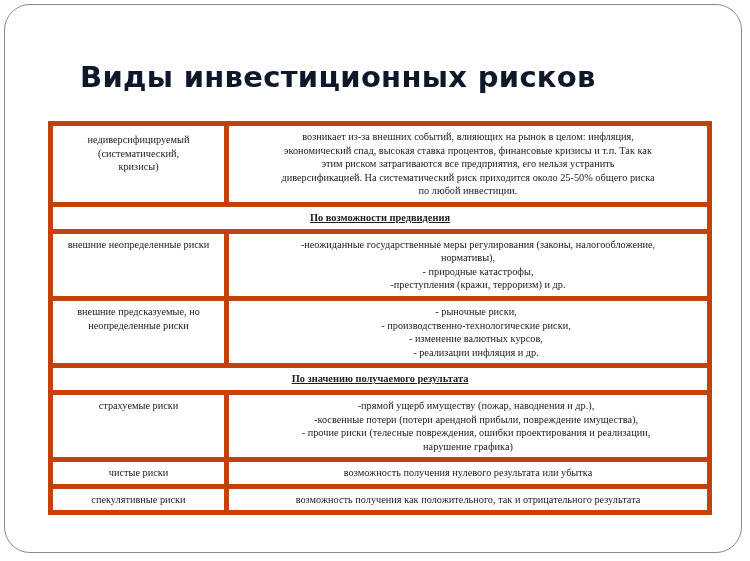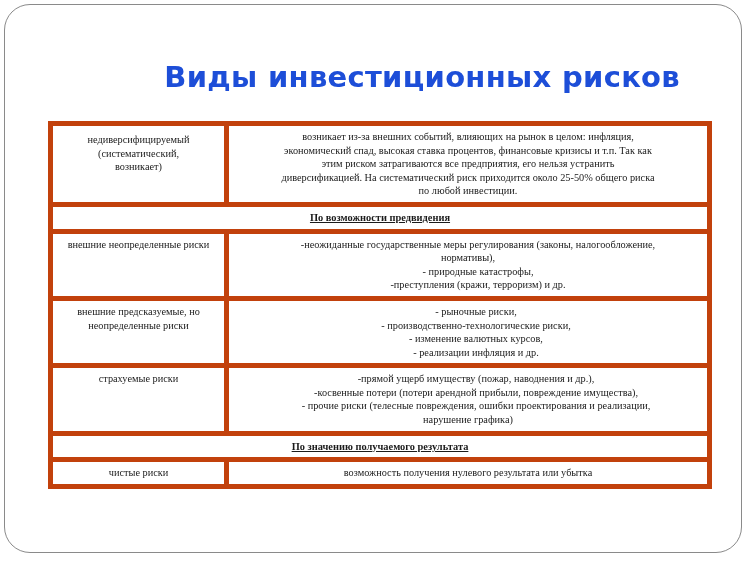--- a/index.html
+++ b/index.html
@@ -29,23 +29,22 @@
   }
   #title {
     position: absolute;
     left: 80px;
     top: 60px;
     width: 600px;
     font-family: "DejaVu Sans", "Liberation Sans", sans-serif;
     font-weight: bold;
     font-size: 29px;
     letter-spacing: 0.3px;
-    color: #1d4ed8;
+    color: #0f172a;
     white-space: nowrap;
-    text-align: right;
   }
   #table-wrap {
     position: absolute;
     left: 48px;
     top: 121px;
     width: 659px;
   }
   table.risk-table {
     width: 659px;
     border-collapse: collapse;
@@ -109,21 +108,21 @@
       <colgroup>
         <col class="c1">
         <col class="c2">
       </colgroup>
       <tbody>
 
         <tr>
           <td class="label-cell topal">
             <span class="line">недиверсифицируемый</span>
             <span class="line">(систематический,</span>
-            <span class="line">возникает)</span>
+            <span class="line">кризисы)</span>
           </td>
           <td class="desc-cell">
             <span class="line">возникает из-за внешних событий, влияющих на рынок в целом: инфляция,</span>
             <span class="line">экономический спад, высокая ставка процентов, финансовые кризисы и т.п. Так как</span>
             <span class="line">этим риском затрагиваются все предприятия, его нельзя устранить</span>
             <span class="line">диверсификацией. На систематический риск приходится около 25-50% общего риска</span>
             <span class="line">по любой инвестиции.</span>
           </td>
         </tr>
 
@@ -152,44 +151,52 @@
           </td>
           <td class="desc-cell">
             <span class="indent2">- рыночные риски,</span>
             <span class="indent2">- производственно-технологические риски,</span>
             <span class="indent2">- изменение валютных курсов,</span>
             <span class="indent2">- реализации инфляция и др.</span>
           </td>
         </tr>
 
         <tr>
+          <td class="section-cell" colspan="2">
+            <span class="sec-text">По значению получаемого результата</span>
+          </td>
+        </tr>
+
+        <tr>
           <td class="label-cell">
             <span class="line">страхуемые риски</span>
           </td>
           <td class="desc-cell">
             <span class="indent2">-прямой ущерб имуществу (пожар, наводнения и др.),</span>
             <span class="indent2">-косвенные потери (потери арендной прибыли, повреждение имущества),</span>
             <span class="indent2">- прочие риски (телесные повреждения, ошибки проектирования и реализации,</span>
             <span class="line">нарушение графика)</span>
           </td>
         </tr>
 
         <tr>
-          <td class="section-cell" colspan="2">
-            <span class="sec-text">По значению получаемого результата</span>
-          </td>
-        </tr>
-
-        <tr>
           <td class="label-cell">
             <span class="line">чистые риски</span>
           </td>
           <td class="center-desc">
             <span class="line">возможность получения нулевого результата или убытка</span>
           </td>
         </tr>
 
+        <tr>
+          <td class="label-cell">
+            <span class="line">спекулятивные риски</span>
+          </td>
+          <td class="center-desc">
+            <span class="line">возможность получения как положительного, так и отрицательного результата</span>
+          </td>
+        </tr>
 
       </tbody>
     </table>
   </div>
 
 </div>
 
 </body></html>

